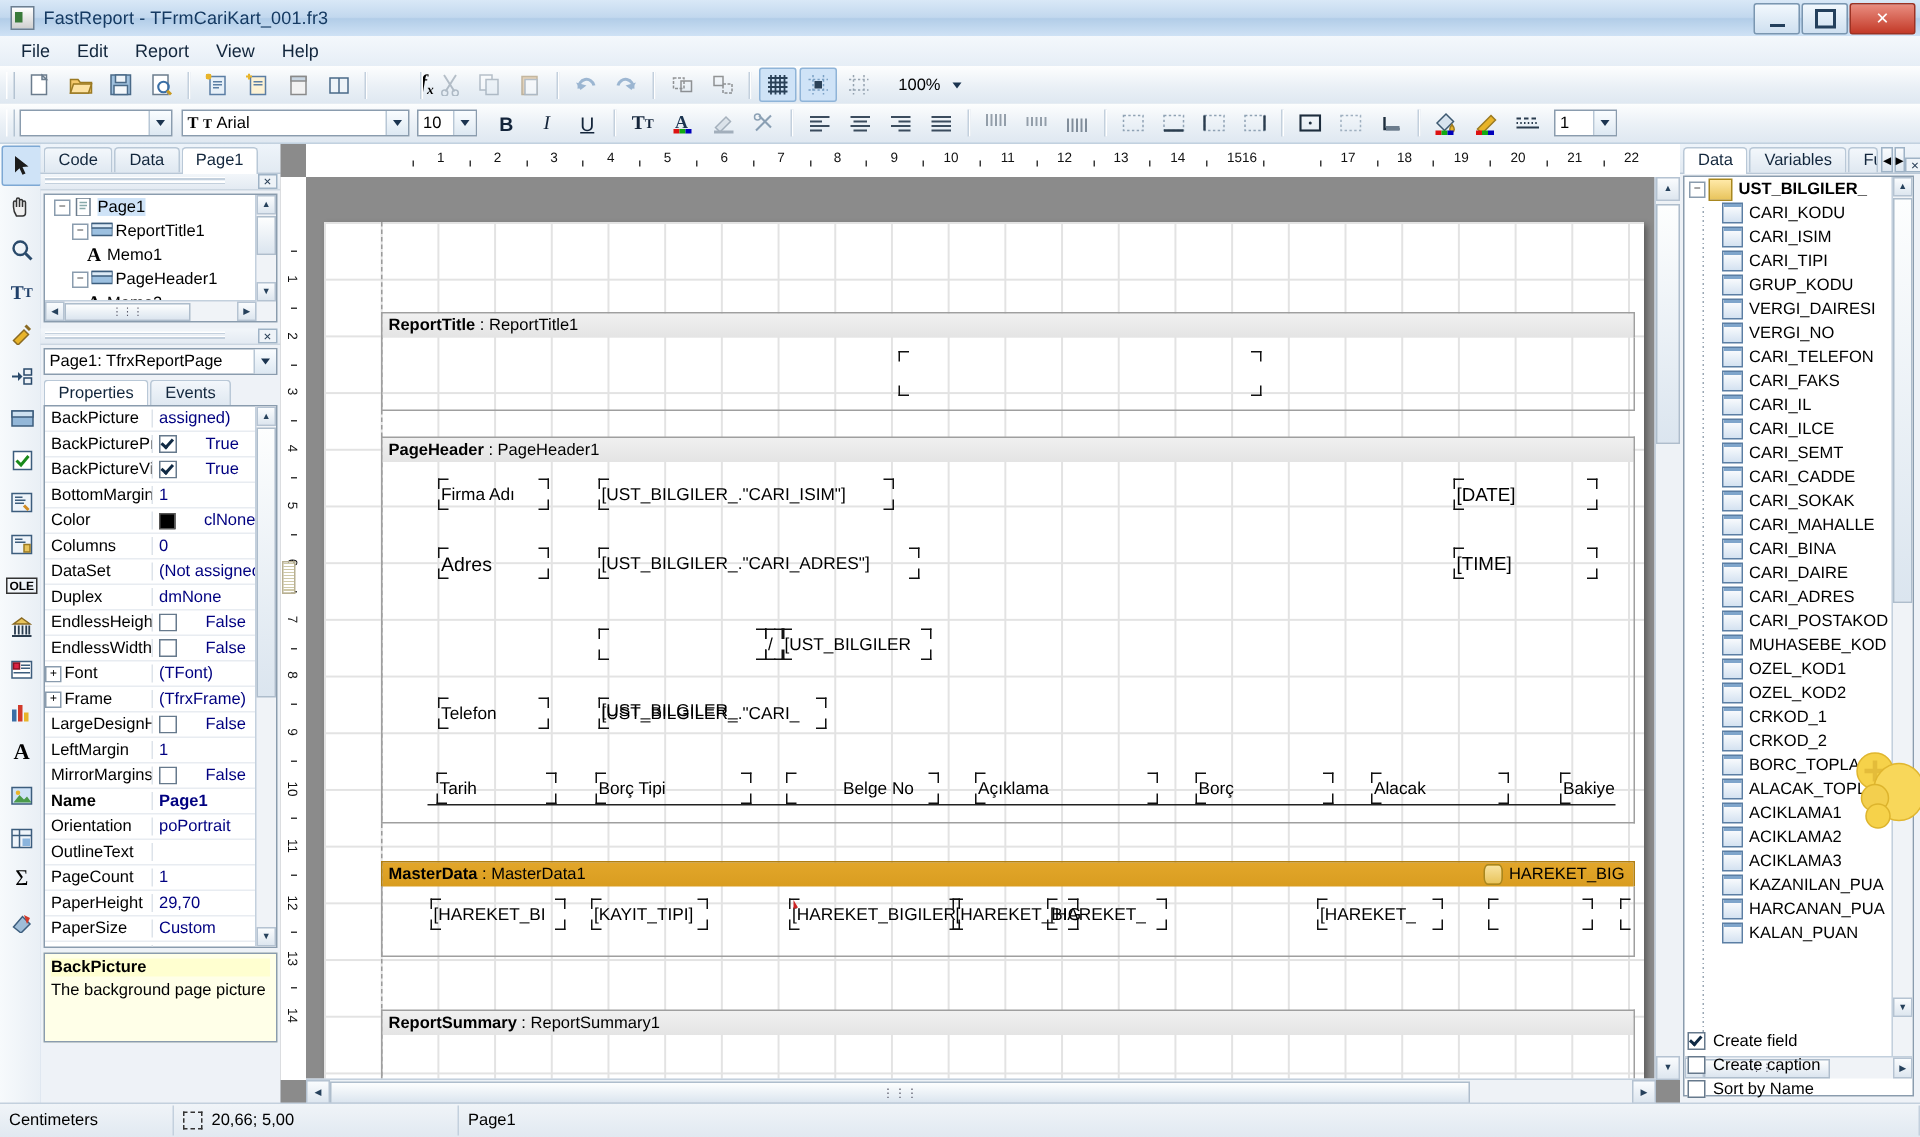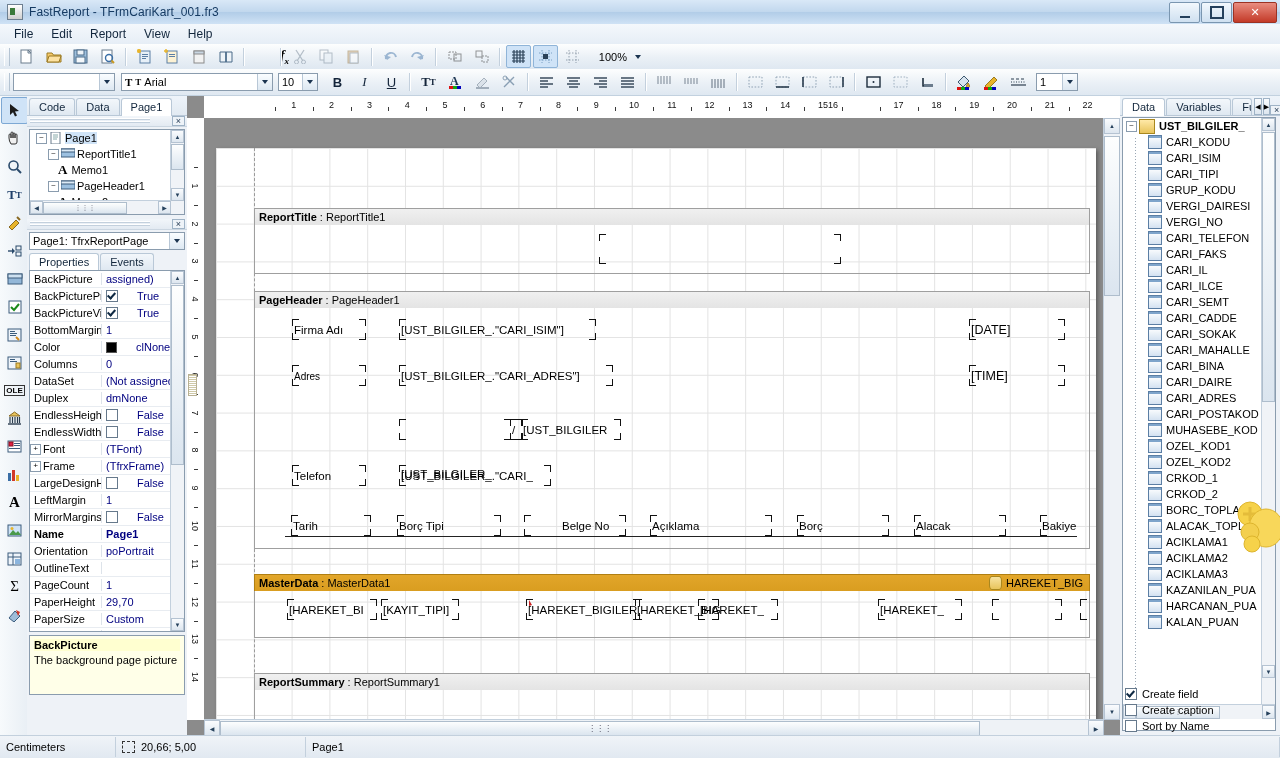--- a/index.html
+++ b/index.html
@@ -997,21 +997,21 @@
                 <i class="hnd h3"></i>
                 <i class="hnd h4"></i>
                 <span class="txt" style="font-size:12.5px;">[DATE]</span>
               </div>
 
             <div class="obj" style="left:38px;top:58px;width:72px;height:19px;">
                 <i class="hnd h1"></i>
                 <i class="hnd h2"></i>
                 <i class="hnd h3"></i>
                 <i class="hnd h4"></i>
-                <span class="txt" style="font-size:10px;">Adres</span>
+                <span class="txt" style="font-size:13px;">Adres</span>
               </div>
             <div class="obj" style="left:145px;top:58px;width:212px;height:19px;">
                 <i class="hnd h1"></i>
                 <i class="hnd h2"></i>
                 <i class="hnd h3"></i>
                 <i class="hnd h4"></i>
                 <span class="txt" style="font-size:11.5px;">[UST_BILGILER_."CARI_ADRES"]</span>
               </div>
             <div class="obj" style="left:715px;top:58px;width:94px;height:19px;">
                 <i class="hnd h1"></i>
@@ -1119,21 +1119,21 @@
             </span>
           </div>
           <div class="bandbody" style="height:46px;">
             <div class="obj" style="left:33px;top:9px;width:88px;height:19px;">
                 <i class="hnd h1"></i>
                 <i class="hnd h2"></i>
                 <i class="hnd h3"></i>
                 <i class="hnd h4"></i>
                 <span class="txt" style="font-size:11.5px;">[HAREKET_BI</span>
               </div>
-            <div class="obj" style="left:127px;top:9px;width:76px;height:19px;">
+            <div class="obj" style="left:140px;top:9px;width:76px;height:19px;">
                 <i class="hnd h1"></i>
                 <i class="hnd h2"></i>
                 <i class="hnd h3"></i>
                 <i class="hnd h4"></i>
                 <span class="txt" style="font-size:11.5px;">[KAYIT_TIPI]</span>
               </div>
             <div class="obj" style="left:272px;top:9px;width:112px;height:19px;">
                 <i class="hnd h1"></i>
                 <i class="hnd h2"></i>
                 <i class="hnd h3"></i>

